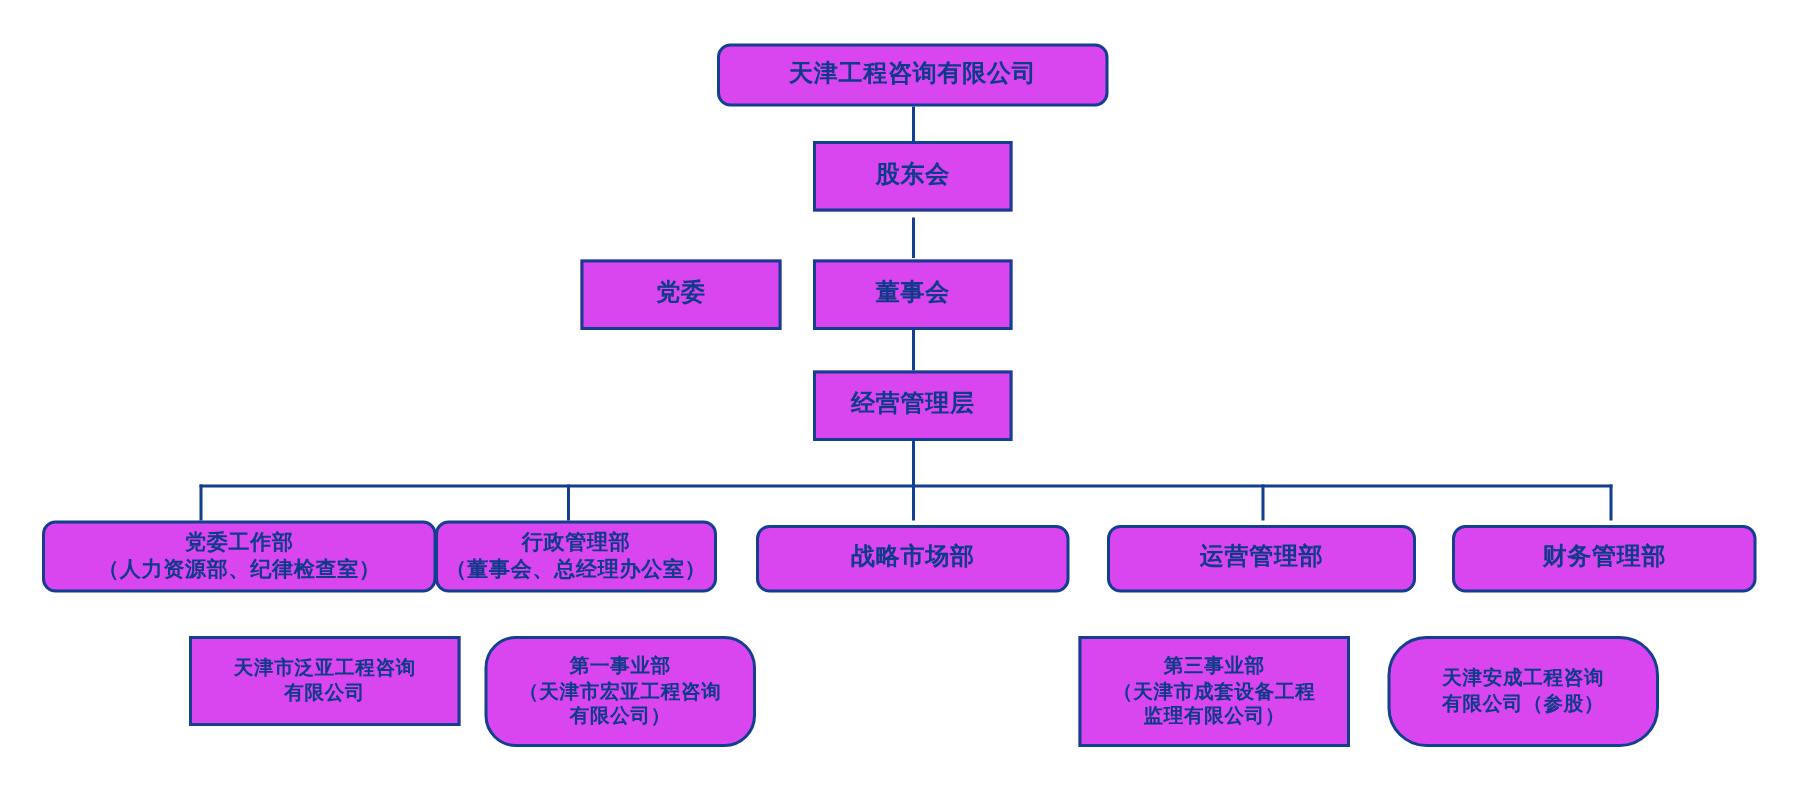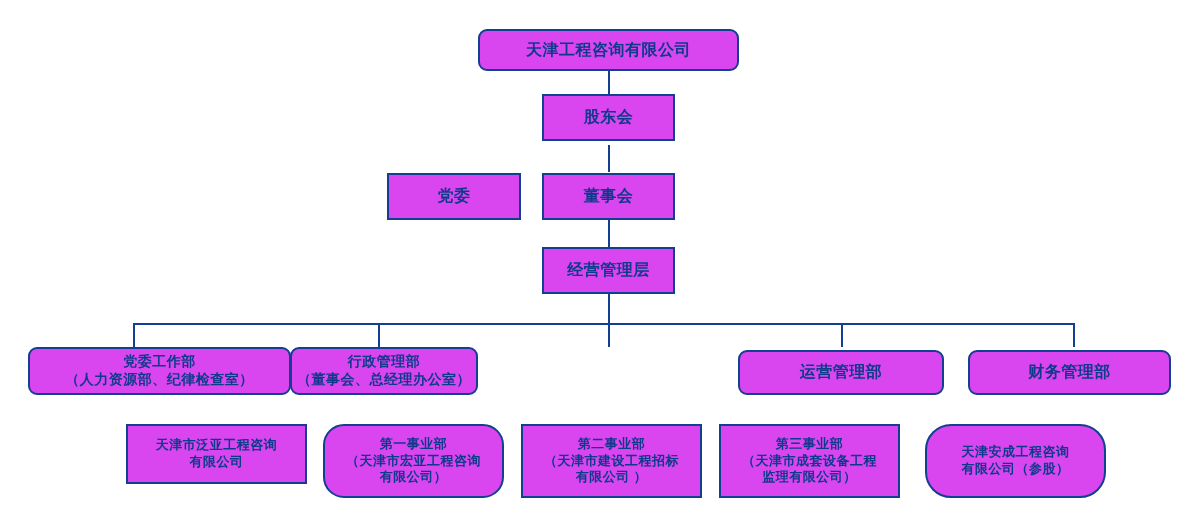--- a/index.html
+++ b/index.html
@@ -82,35 +82,33 @@
 
 
   <div class="node lvl-mid" style="left:542px; top:247px; width:133px; height:47px;">经营管理层</div>
 
   <div class="node rounded lvl-dept" style="left:28px; top:347px; width:263px; height:48px;">党委工作部
 （人力资源部、纪律检查室）</div>
 
   <div class="node rounded lvl-dept" style="left:290px; top:347px; width:188px; height:48px;">行政管理部
 （董事会、总经理办公室）</div>
 
+  <div class="node rounded lvl-dept-big" style="left:504px; top:350px; width:209px; height:45px;">战略市场部</div>
 
   <div class="node rounded lvl-dept-big" style="left:738px; top:350px; width:206px; height:45px;">运营管理部</div>
 
   <div class="node rounded lvl-dept-big" style="left:968px; top:350px; width:203px; height:45px;">财务管理部</div>
 
   <div class="node lvl-sub" style="left:126px; top:424px; width:181px; height:60px;">天津市泛亚工程咨询
 有限公司</div>
 
   <div class="node lvl-sub" style="left:323px; top:424px; width:181px; height:74px;border-radius:21px;">第一事业部
 （天津市宏亚工程咨询
 有限公司）</div>
 
-  <div class="node lvl-sub" style="left:521px; top:424px; width:181px; height:74px;">第二事业部
-（天津市建设工程招标
-有限公司 ）</div>
 
   <div class="node lvl-sub" style="left:719px; top:424px; width:181px; height:74px;">第三事业部
 （天津市成套设备工程
 监理有限公司）</div>
 
   <div class="node lvl-sub" style="left:925px; top:424px; width:181px; height:74px;border-radius:26px;">天津安成工程咨询
 有限公司（参股）</div>
 
 </div>
 

